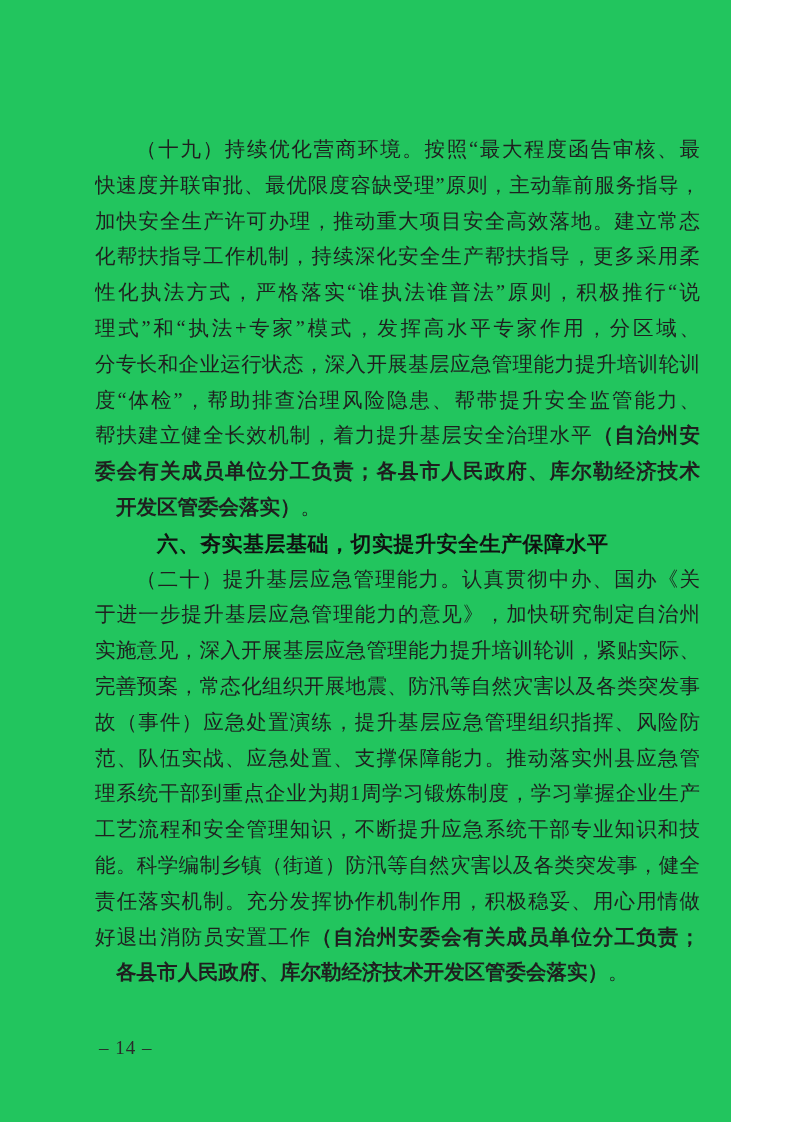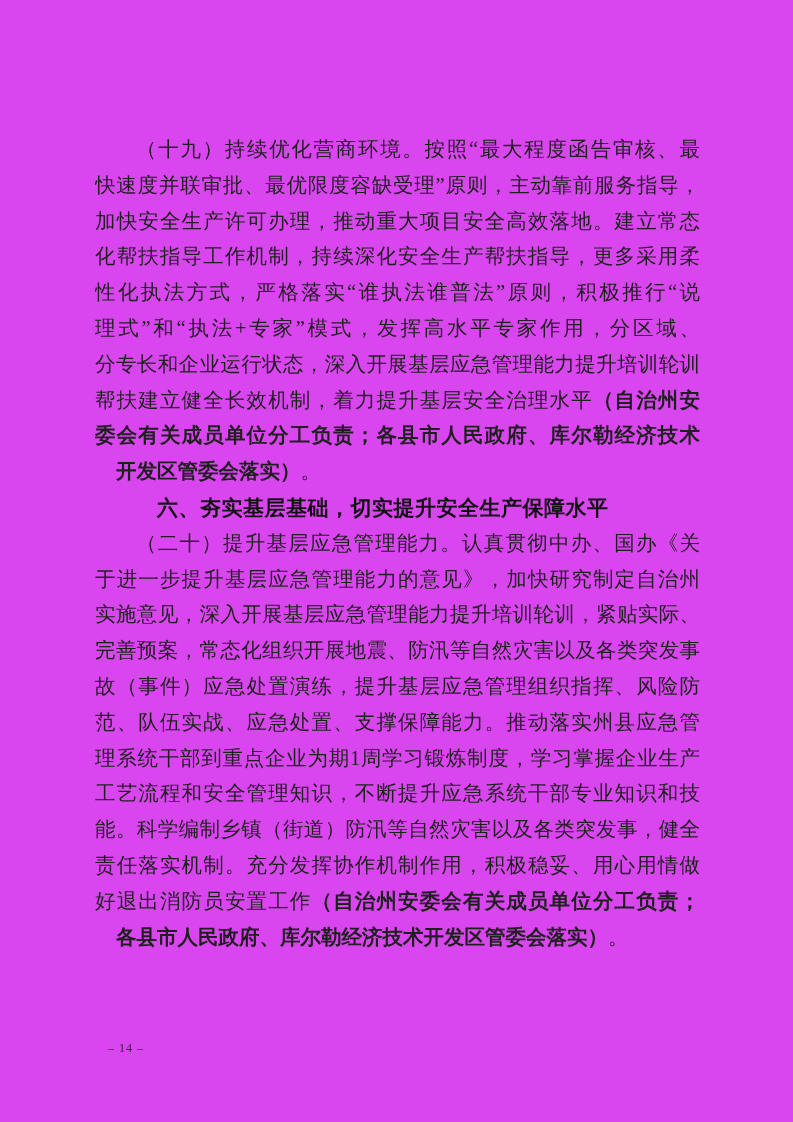--- a/index.html
+++ b/index.html
@@ -1,20 +1,20 @@
 <!DOCTYPE html>
 <html><head>
 <meta charset="utf-8">
 <style>
   html, body { margin: 0; padding: 0; background: #ffffff; }
   .page {
     position: relative;
-    width: 793px;
+    width: 731px;
     height: 1122px;
-    background: #d946ef;
+    background: #22c55e;
     overflow: hidden;
     font-family: "Liberation Serif", "DejaVu Serif", serif;
     color: #1f1f1f;
   }
   .text-block {
     position: absolute;
     left: 95px;
     top: 132px;
     width: 605px;
   }
@@ -37,41 +37,42 @@
   .kai { font-weight: 700; }
   .heading {
     font-family: Liberation Sans, sans-serif;
     font-weight: 700;
     font-size: 21px;
     color: #111111;
     letter-spacing: 0.5px;
   }
   .footer {
     position: absolute;
-    left: 108px;
+    left: 99px;
     top: 1036px;
-    font-size: 12px;
+    font-size: 19px;
     line-height: 24px;
     color: #2a2a2a;
     letter-spacing: 1px;
   }
 </style>
 </head>
 <body>
 
 <div class="page">
   <div class="text-block">
 
     <div class="ln ind"><span class="fs">（十九）持续优化营商环境。按照“最大程度函告审核、最</span></div>
     <div class="ln"><span class="fs">快速度并联审批、最优限度容缺受理”原则，主动靠前服务指导，</span></div>
     <div class="ln"><span class="fs">加快安全生产许可办理，推动重大项目安全高效落地。建立常态</span></div>
     <div class="ln"><span class="fs">化帮扶指导工作机制，持续深化安全生产帮扶指导，更多采用柔</span></div>
     <div class="ln"><span class="fs">性化执法方式，严格落实“谁执法谁普法”原则，积极推行“说</span></div>
     <div class="ln"><span class="fs">理式”和“执法+专家”模式，发挥高水平专家作用，分区域、</span></div>
     <div class="ln"><span class="fs">分专长和企业运行状态，深入开展基层应急管理能力提升培训轮训</span></div>
+    <div class="ln"><span class="fs">度“体检”，帮助排查治理风险隐患、帮带提升安全监管能力、</span></div>
     <div class="ln"><span class="fs">帮扶建立健全长效机制，着力提升基层安全治理水平</span><span class="kai">（自治州安</span></div>
     <div class="ln"><span class="kai">委会有关成员单位分工负责；各县市人民政府、库尔勒经济技术</span></div>
     <div class="ln end"><span class="kai">开发区管委会落实）</span><span class="fs">。</span></div>
 
     <div class="ln end ind heading"><span>六、夯实基层基础，切实提升安全生产保障水平</span></div>
 
     <div class="ln ind"><span class="fs">（二十）提升基层应急管理能力。认真贯彻中办、国办《关</span></div>
     <div class="ln"><span class="fs">于进一步提升基层应急管理能力的意见》，加快研究制定自治州</span></div>
     <div class="ln"><span class="fs">实施意见，深入开展基层应急管理能力提升培训轮训，紧贴实际、</span></div>
     <div class="ln"><span class="fs">完善预案，常态化组织开展地震、防汛等自然灾害以及各类突发事</span></div>

